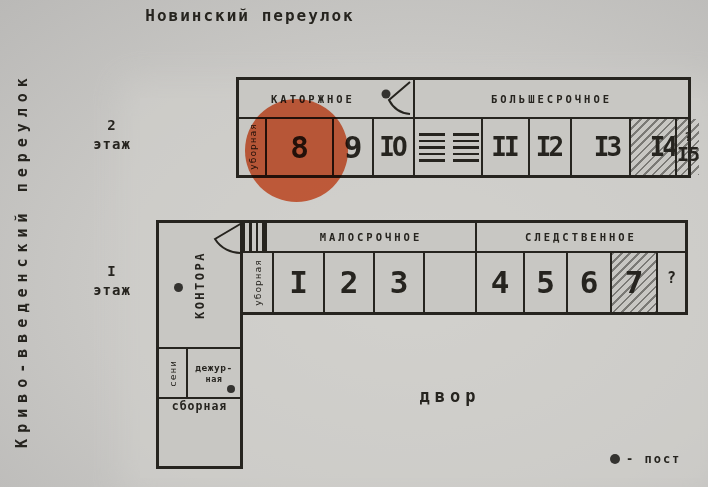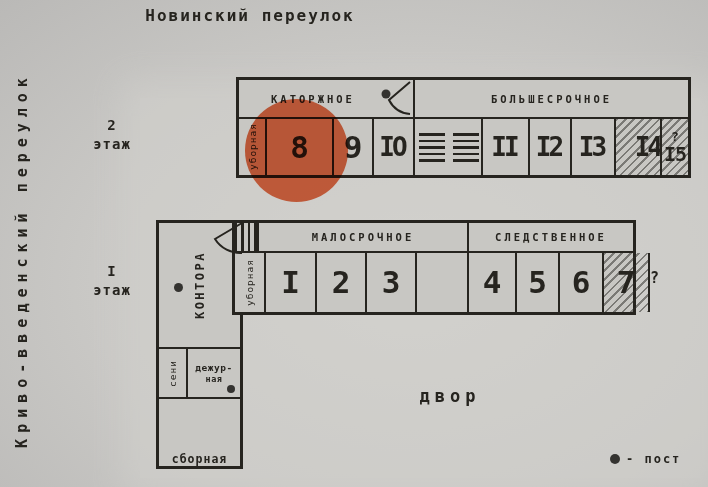--- a/index.html
+++ b/index.html
@@ -18,21 +18,21 @@
   .street-left{position:absolute;left:-178px;top:251px;width:400px;text-align:center;
     font-size:15px;font-weight:bold;letter-spacing:6px;transform:rotate(-90deg);white-space:nowrap;}
   .floor-label{position:absolute;width:80px;text-align:center;font-size:14px;
     font-weight:bold;line-height:1.35;letter-spacing:1px;}
   .fl2{left:72px;top:116px;}
   .fl1{left:72px;top:262px;}
   
   .bld{position:absolute;border:3px solid #26241f;background:#c8c7c3;
     box-sizing:border-box;display:flex;flex-direction:column;}
   .bld2{left:236px;top:77px;width:455px;height:101px;}
-  .bld1m{left:232px;top:220px;width:404px;height:95px;}
+  .bld1m{left:240px;top:220px;width:448px;height:95px;}
   .bld1w{left:156px;top:220px;width:87px;height:249px;flex-direction:column;}
   .hdr{display:flex;border-bottom:2px solid #26241f;}
   .hdr2{flex:0 0 37px;}
   .hdr1{flex:0 0 28px;}
   .sec{display:flex;align-items:center;justify-content:center;position:relative;
     box-sizing:border-box;}
   .sec-label{font-size:10.5px;font-weight:bold;letter-spacing:3px;white-space:nowrap;}
   .brd-r{border-right:2px solid #26241f;}
   .cells{display:flex;flex:1;}
   .cell{border-right:2px solid #26241f;box-sizing:border-box;display:flex;
@@ -52,21 +52,21 @@
     background:repeating-linear-gradient(180deg,#26241f 0 2.6px, rgba(0,0,0,0) 2.6px 6.6px);}
   .stairs1{background:repeating-linear-gradient(90deg,#26241f 0 2.4px, rgba(0,0,0,0) 2.4px 6.4px);}
   .wing-row{display:flex;box-sizing:border-box;position:relative;}
   .office{flex:0 0 126px;border-bottom:2px solid #26241f;align-items:center;justify-content:center;}
   .midrow{flex:0 0 50px;border-bottom:2px solid #26241f;}
   .entry{flex:0 0 29px;border-right:2px solid #26241f;display:flex;align-items:center;
     justify-content:center;box-sizing:border-box;}
   .duty{flex:1;display:flex;flex-direction:column;align-items:center;justify-content:center;
     font-size:9.5px;font-weight:bold;line-height:1.25;position:relative;letter-spacing:.5px;}
   .duty .l2{font-size:8.5px;}
-  .assembly{flex:1;display:flex;align-items:flex-end;justify-content:center;
+  .assembly{flex:1;display:flex;align-items:flex-start;justify-content:center;
     font-size:11.5px;font-weight:bold;letter-spacing:1px;}
   .dot{position:absolute;border-radius:50%;background:#343330;}
   .door-svg{position:absolute;}
   .courtyard{position:absolute;left:400px;top:386px;width:100px;text-align:center;
     font-size:17px;font-weight:bold;letter-spacing:5px;}
   .legend{position:absolute;left:610px;top:452px;display:flex;align-items:center;
     font-size:12px;font-weight:bold;letter-spacing:2px;}
   .legend-dot{width:10px;height:10px;border-radius:50%;background:#343330;margin-right:6px;}
   .hl-circle{position:absolute;left:245px;top:99px;width:103px;height:103px;
     border-radius:50%;mix-blend-mode:multiply;opacity:.95;}
@@ -120,21 +120,21 @@
       <div class="cell stairs2" style="flex:0 0 68px;">
         <span class="sblock"></span>
         <span class="sblock"></span>
       </div>
       <div class="cell" style="flex:0 0 47px;">
         <span class="num num2">II</span>
       </div>
       <div class="cell" style="flex:0 0 42px;">
         <span class="num num2">I2</span>
       </div>
-      <div class="cell" style="flex:0 0 44px;">
+      <div class="cell" style="flex:0 0 44px;margin-left:15px;">
         <span class="num num2">I3</span>
       </div>
       <div class="cell hatch" style="flex:0 0 46px;align-items:flex-end;">
         <span class="num num2">I4</span>
       </div>
       <div class="cell hatch" style="flex:1;">
         <span class="qmark">?</span>
         <span class="numq">I5</span>
       </div>
     </div>

